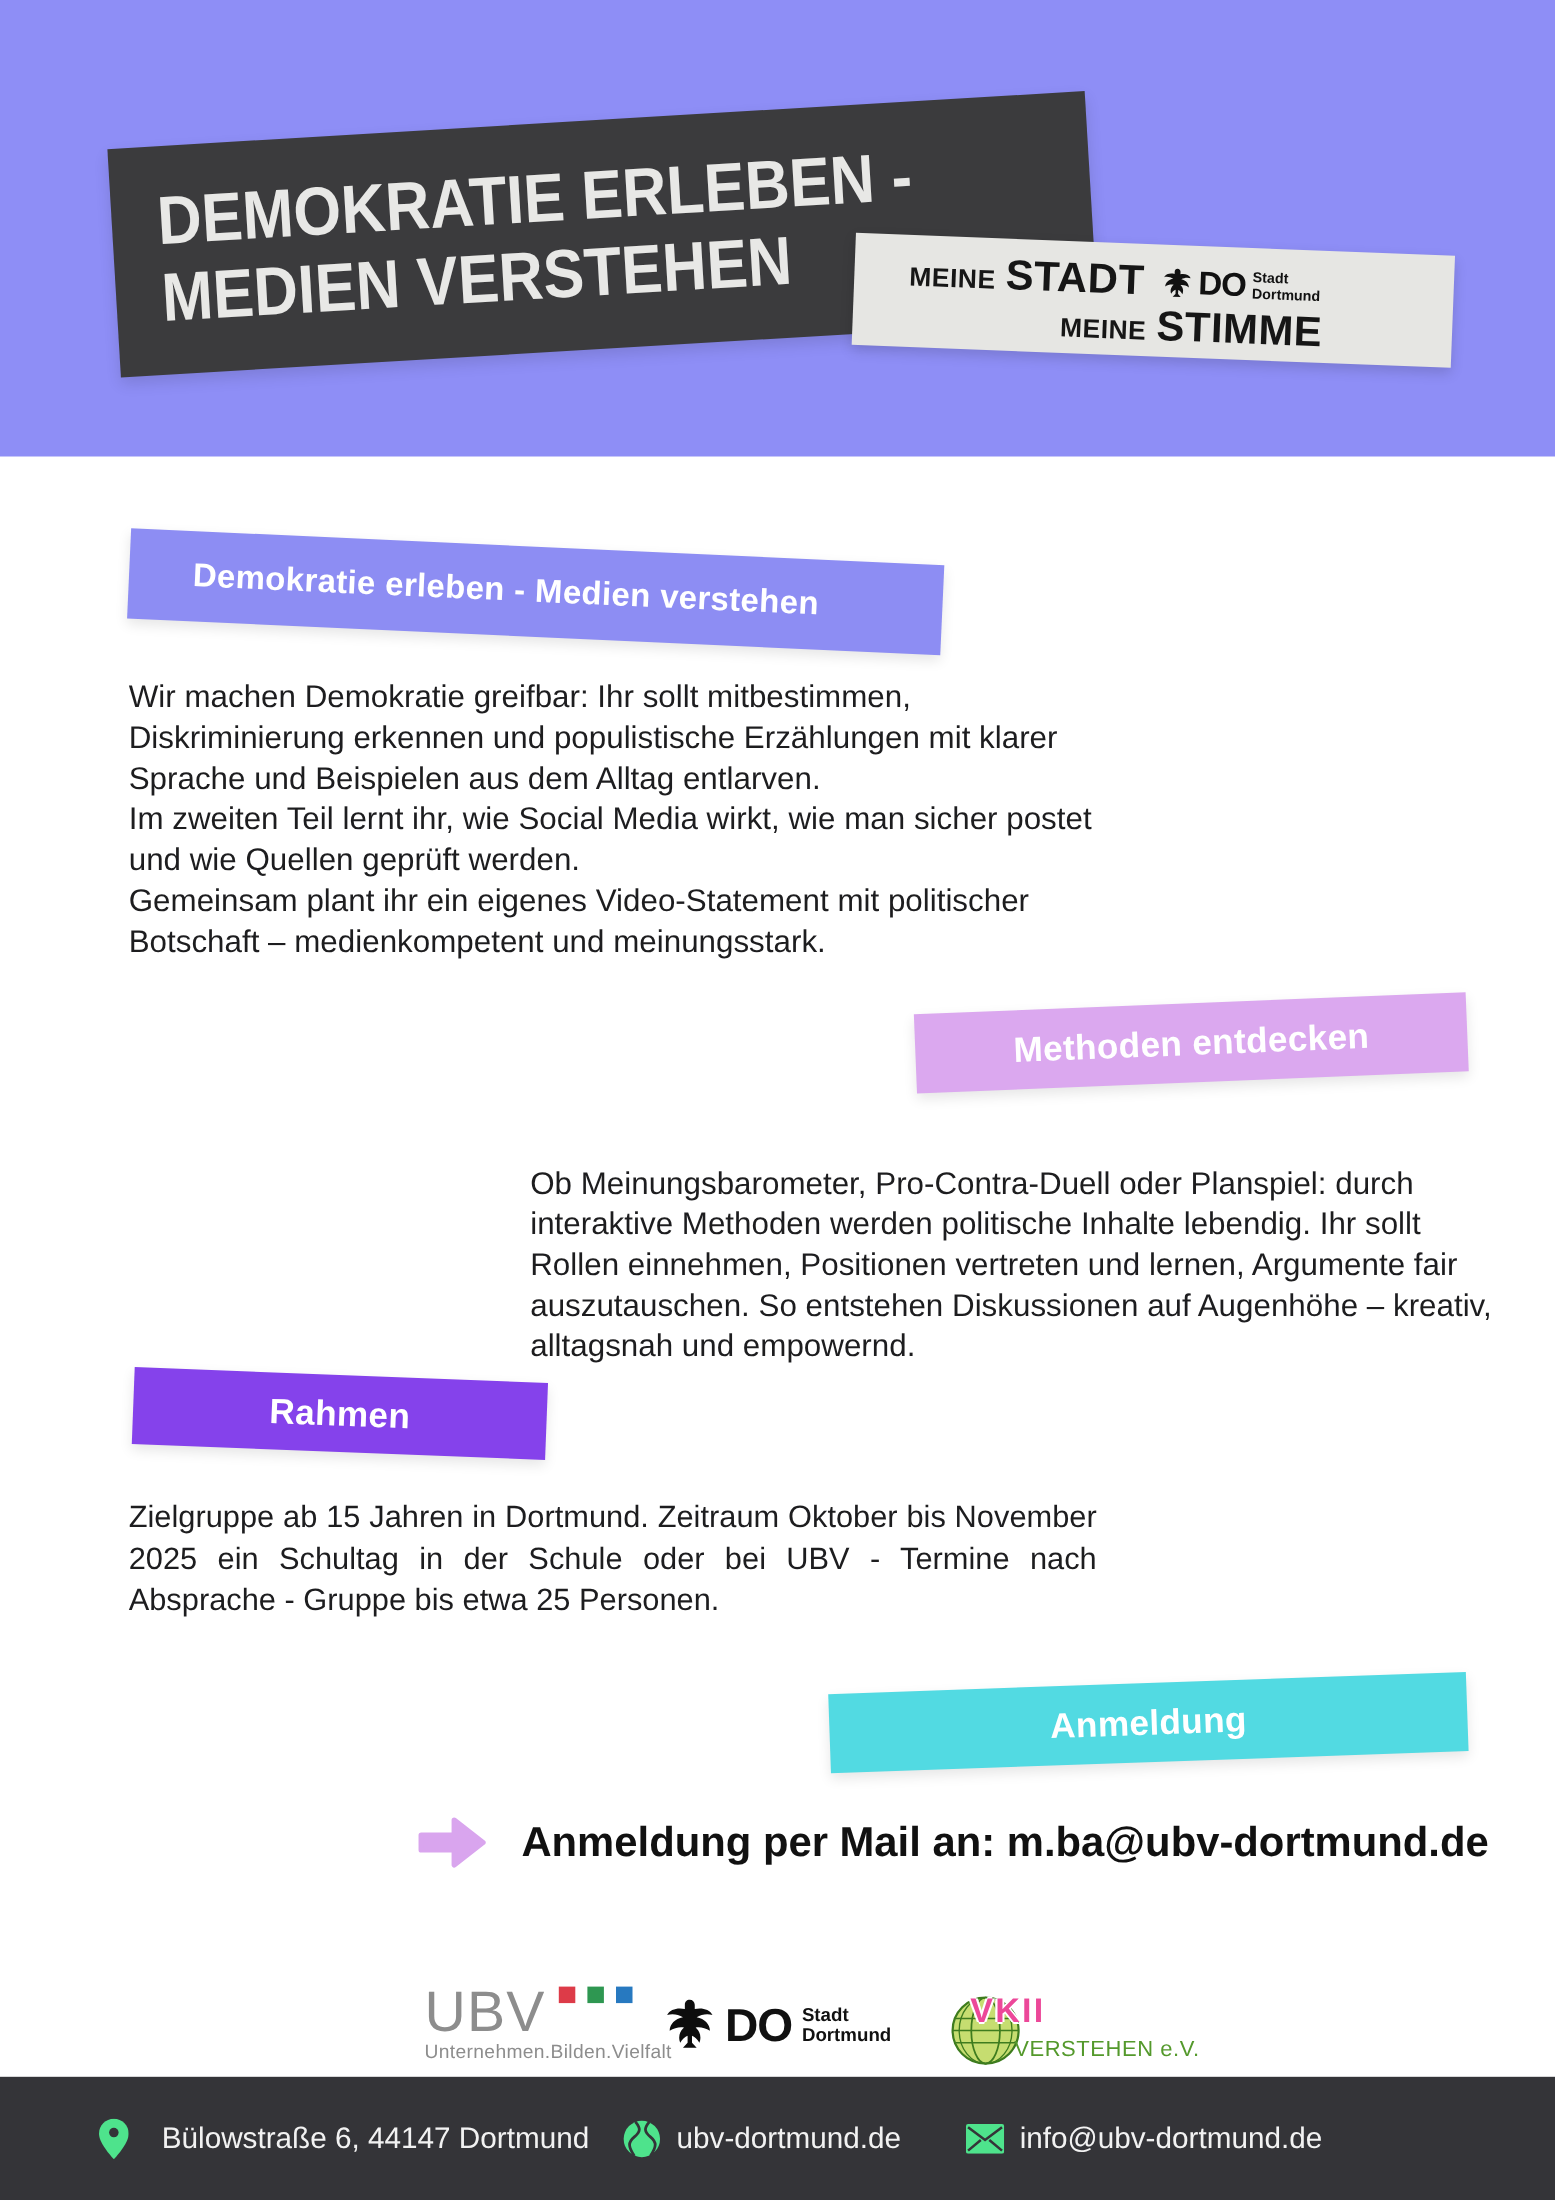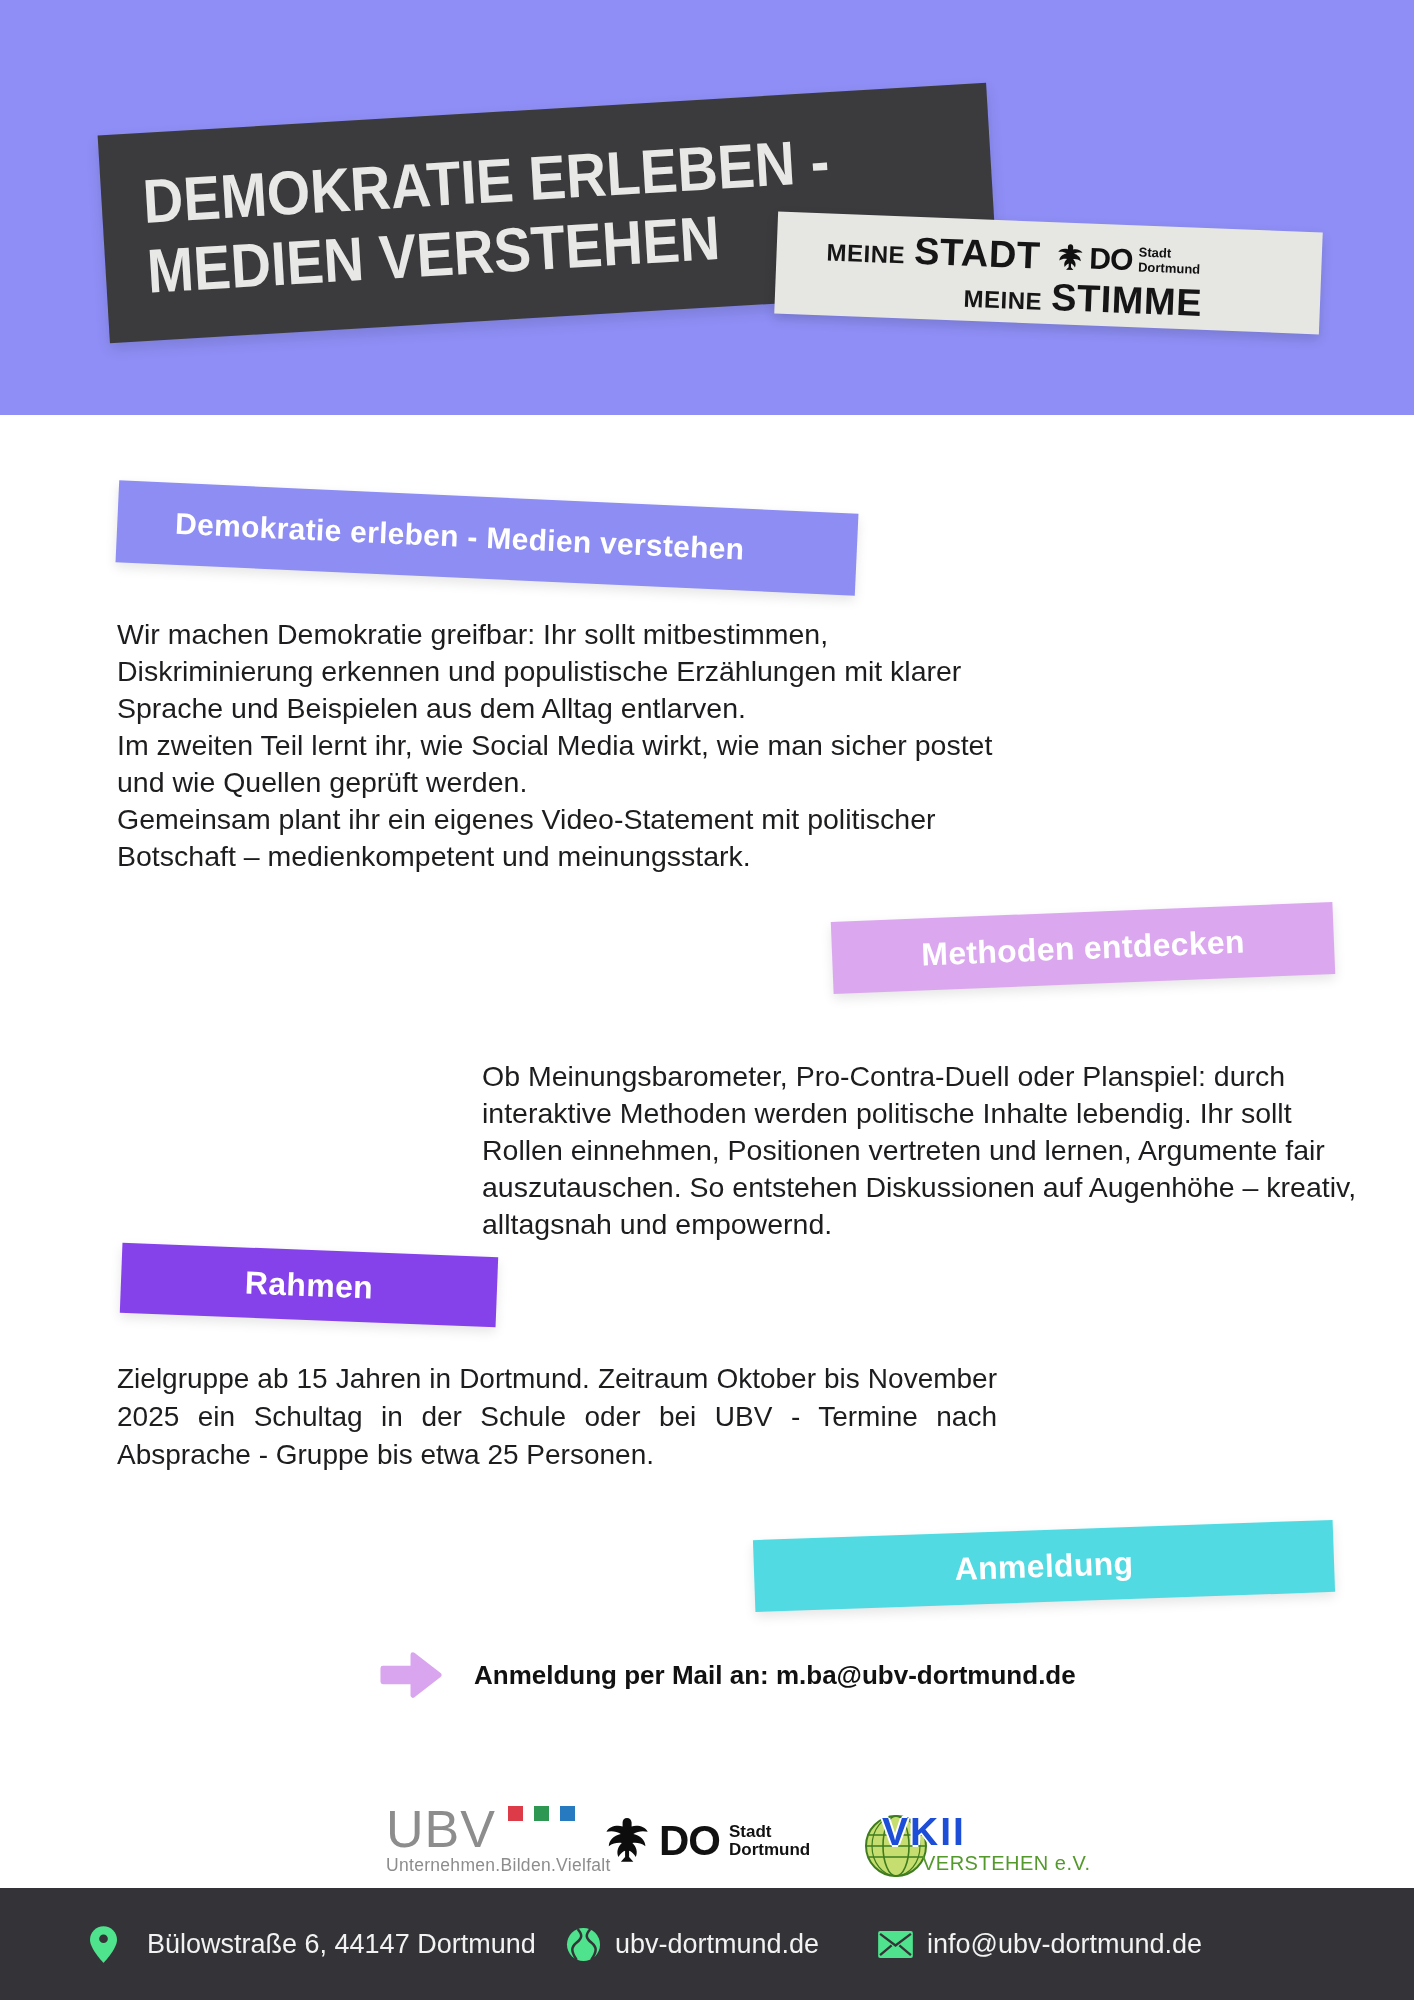--- a/index.html
+++ b/index.html
@@ -44,34 +44,34 @@
 
   
   .para{font-size:28.5px;line-height:37px;color:#1d1d1f;white-space:pre-line;}
   .para1{left:117px;top:616px;width:920px;}
   .para2{left:482px;top:1026px;width:920px;margin-top:32px;}
   .para3{left:117px;top:1360px;width:880px;font-size:28px;line-height:38px;}
   .line-just{text-align:justify;text-align-last:justify;}
 
   
   .cta-row{left:380px;top:1634px;height:82px;display:flex;align-items:center;gap:32px;}
-  .cta-text{font-size:26px;font-weight:700;color:#111;}
+  .cta-text{font-size:38px;font-weight:700;color:#111;}
 
   
   .ubv-logo{left:386px;top:1806px;color:#8d8d8d;}
   .ubv-top{display:flex;align-items:flex-start;}
   .ubv-name{font-size:52px;font-weight:500;letter-spacing:1px;line-height:.9;}
   .ubv-squares{display:flex;gap:11px;margin:0 0 7px 12px;}
   .ubv-sq{width:15px;height:15px;}
   .ubv-tagline{font-size:17.5px;letter-spacing:.3px;margin-top:2px;}
   .do-logo{left:604px;top:1816px;display:flex;align-items:center;gap:9px;color:#0d0d0d;}
   .do-logo .do-abbr{font-size:42px;}
   .do-logo .do-stack{font-size:17px;}
   .vkii-logo{left:864px;top:1810px;width:260px;height:76px;}
-  .vkii-abbr{position:absolute;left:18px;top:0px;font-size:39px;font-weight:700;color:#1d4ed8;letter-spacing:2px;
+  .vkii-abbr{position:absolute;left:18px;top:0px;font-size:31px;font-weight:700;color:#ec4899;letter-spacing:2px;
     text-shadow:2px 0 0 #fff,-2px 0 0 #fff,0 2px 0 #fff,0 -2px 0 #fff;}
   .vkii-name{position:absolute;left:58px;top:42px;font-size:20px;color:#54992c;letter-spacing:.5px;}
 
   
   .footer{left:0;top:1888px;width:1414px;height:112px;background:#343438;}
   .footer-item{position:absolute;top:1920px;height:48px;display:flex;align-items:center;gap:14px;color:#f2f2f2;font-size:27px;}
   .fi-1{left:90px;gap:30px;} .fi-2{left:566px;} .fi-3{left:878px;}
   .icon{flex:0 0 auto;display:block;}
 </style>
 </head>

